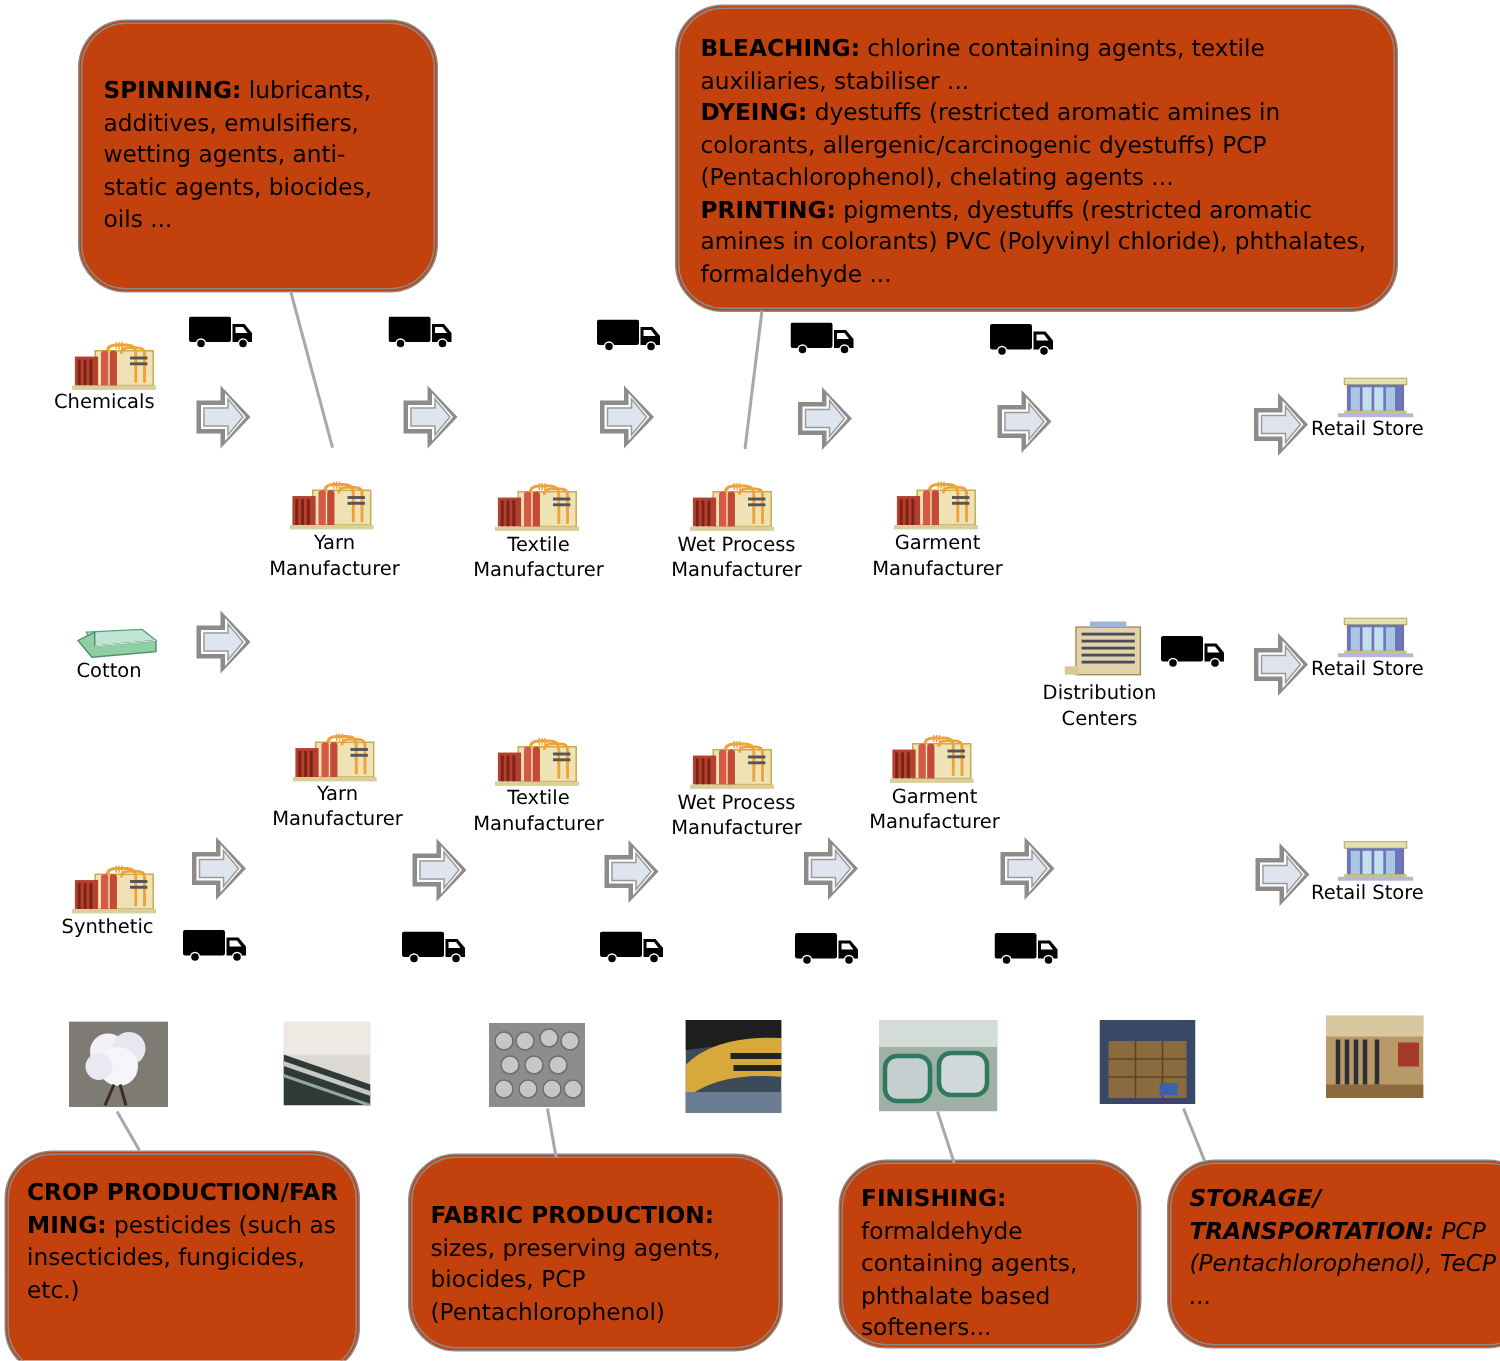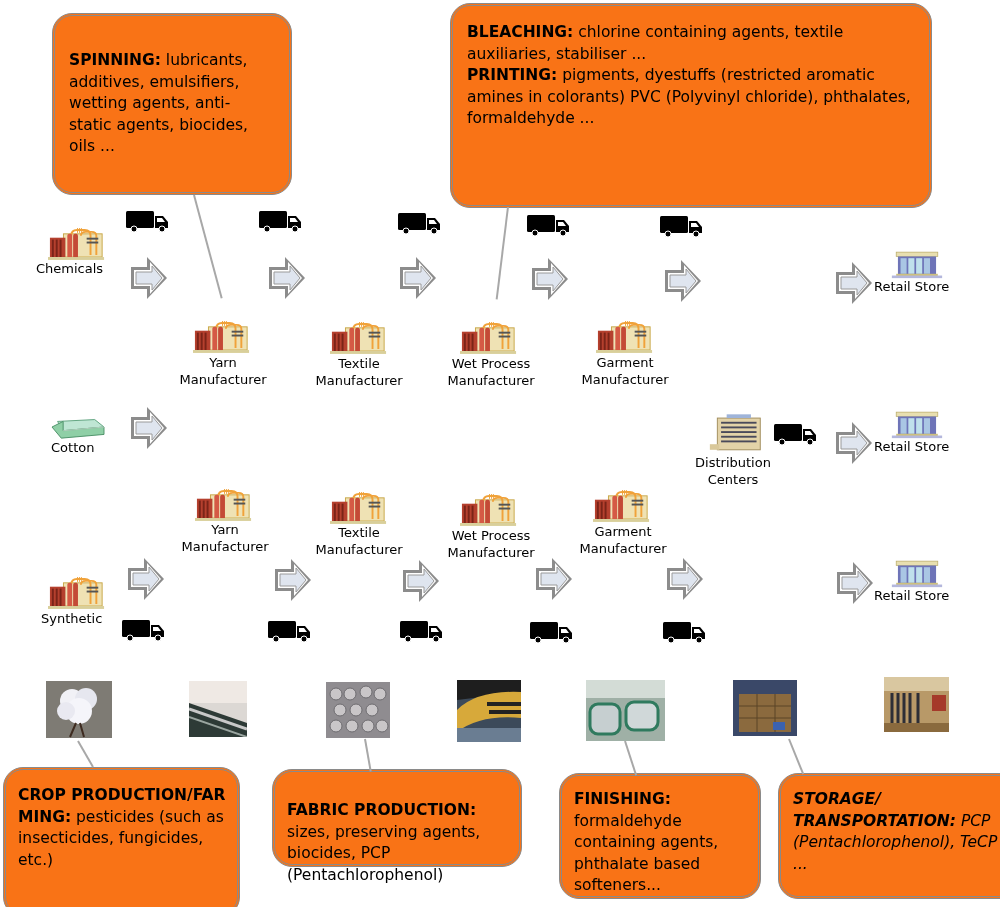--- a/index.html
+++ b/index.html
@@ -1,45 +1,46 @@
 <!DOCTYPE html>
 <html><head>
 <meta charset="utf-8">
 <style>
   html, body { margin: 0; padding: 0; background: #ffffff; }
   body { width: 1000px; height: 907px; position: relative; overflow: hidden;
          font-family: "DejaVu Sans", sans-serif; color: #000; }
-  .bubble { position: absolute; background: #f97316; border: 3px double #8a8a8a;
-            border-radius: 20px; box-sizing: border-box; font-size: 15.5px; line-height: 21.5px; }
+  .bubble { position: absolute; background: #c2410c; border: 3px double #8a8a8a;
+            border-radius: 32px; box-sizing: border-box; font-size: 15.5px; line-height: 21.5px; }
   .bubble b { font-weight: bold; }
   .leader { position: absolute; height: 2px; background: #a8a8a8; transform-origin: 0 50%; }
   .label { position: absolute; font-weight: normal; font-size: 13px; line-height: 17px; text-align: center; white-space: nowrap; }
   .icon { position: absolute; }
   .photo { position: absolute; }
 </style>
 </head>
 <body>
 
 <div class="bubble" style="left:52px;top:13px;width:240px;height:182px;padding:34px 24px 0 14px;">
   <b>SPINNING:</b><span> lubricants, additives, emulsifiers, wetting agents, anti-static agents, biocides, oils ...</span>
 </div>
 <div class="leader" style="left:194px;top:194px;width:107px;transform:rotate(75deg);"></div>
 
 <div class="bubble" style="left:450px;top:3px;width:482px;height:205px;padding:16px 14px 0 14px;">
   <div><b>BLEACHING:</b><span> chlorine containing agents, textile auxiliaries, stabiliser ...</span></div>
+  <div><b>DYEING:</b><span> dyestuffs (restricted aromatic amines in colorants, allergenic/carcinogenic dyestuffs) PCP (Pentachlorophenol), chelating agents ...</span></div>
   <div><b>PRINTING:</b><span> pigments, dyestuffs (restricted aromatic amines in colorants) PVC (Polyvinyl chloride), phthalates, formaldehyde ...</span></div>
 </div>
 <div class="leader" style="left:508px;top:206px;width:93px;transform:rotate(97deg);"></div>
 
 <div class="bubble" style="left:3px;top:767px;width:237px;height:150px;padding:15px 8px 0 12px;">
   <b style="word-break:break-all;">CROP PRODUCTION/FARMING:</b><span> pesticides (such as insecticides, fungicides, etc.)</span>
 </div>
 <div class="leader" style="left:78px;top:740px;width:30px;transform:rotate(60deg);"></div>
 
-<div class="bubble" style="left:272px;top:769px;width:250px;height:98px;padding:28px 8px 0 12px;">
+<div class="bubble" style="left:272px;top:769px;width:250px;height:132px;padding:28px 8px 0 12px;">
   <b>FABRIC PRODUCTION:</b><span> sizes, preserving agents, biocides, PCP (Pentachlorophenol)</span>
 </div>
 <div class="leader" style="left:365px;top:738px;width:33px;transform:rotate(80deg);"></div>
 
 <div class="bubble" style="left:559px;top:773px;width:202px;height:126px;padding:13px 8px 0 12px;">
   <b>FINISHING:</b><span> formaldehyde containing agents, phthalate based softeners...</span>
 </div>
 <div class="leader" style="left:625px;top:740px;width:36px;transform:rotate(72deg);"></div>
 
 <div class="bubble" style="left:778px;top:773px;width:246px;height:126px;padding:13px 8px 0 12px;font-style:italic;">

